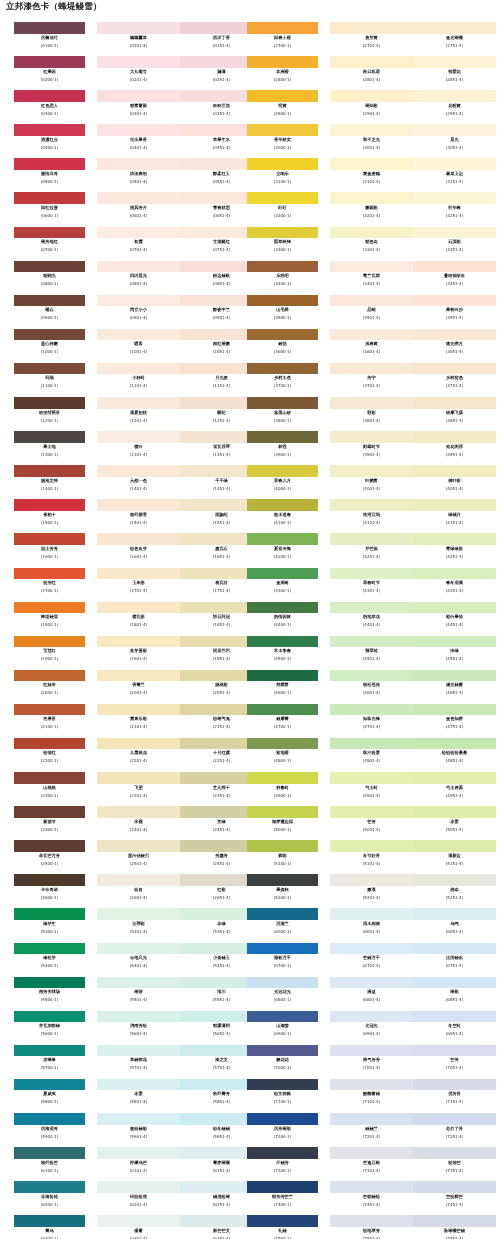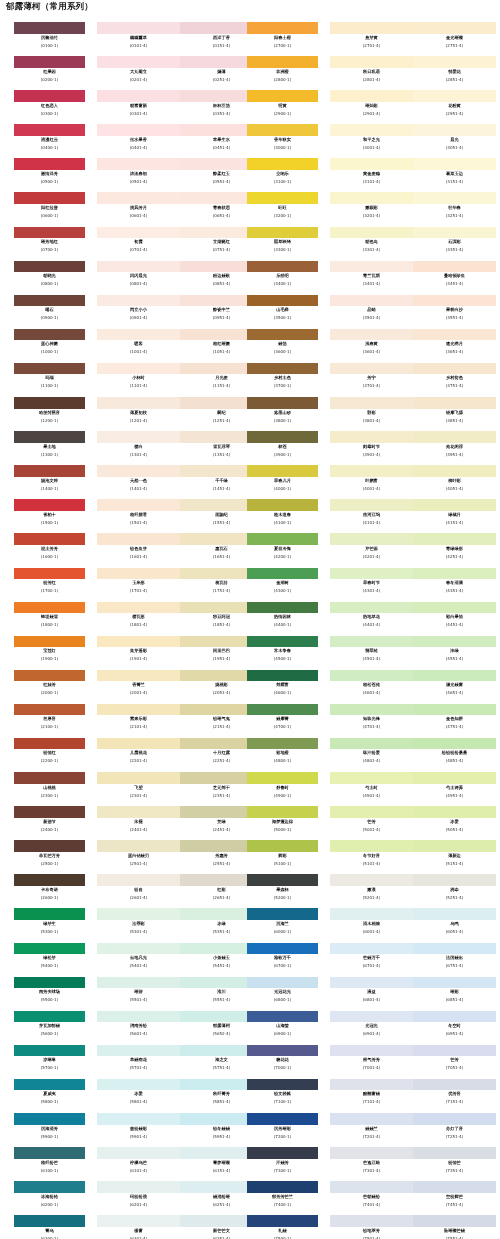--- a/index.html
+++ b/index.html
@@ -21,21 +21,21 @@
   .c2 .nm,.c3 .nm,.c5 .nm,.c6 .nm{width:83px;}
   .cd{position:absolute;left:0;top:24.5px;width:71px;text-align:center;
       font-size:4.4px;color:#333;white-space:nowrap;
       transform:scale(0.92);transform-origin:center top;}
   .c2 .cd,.c3 .cd,.c5 .cd,.c6 .cd{width:83px;}
 </style>
 </head>
 <body>
 
 <div id="page">
-  <div id="title">郁露薄柯（常用系列）</div>
+  <div id="title">立邦漆色卡（蜂堤鳗雪）</div>
   <div id="grid">
       <div class="row">
         <div class="cell c1" style="left: 14px;">
           <div class="sw" style="background: rgb(110, 68, 80);"></div>
           <div class="nm">沉酱油竹</div>
           <div class="cd">(0100-1)</div>
         </div>
         <div class="cell c2" style="left: 97px;">
           <div class="sw" style="background: rgb(247, 223, 228);"></div>
           <div class="nm">幽幽薰草</div>

